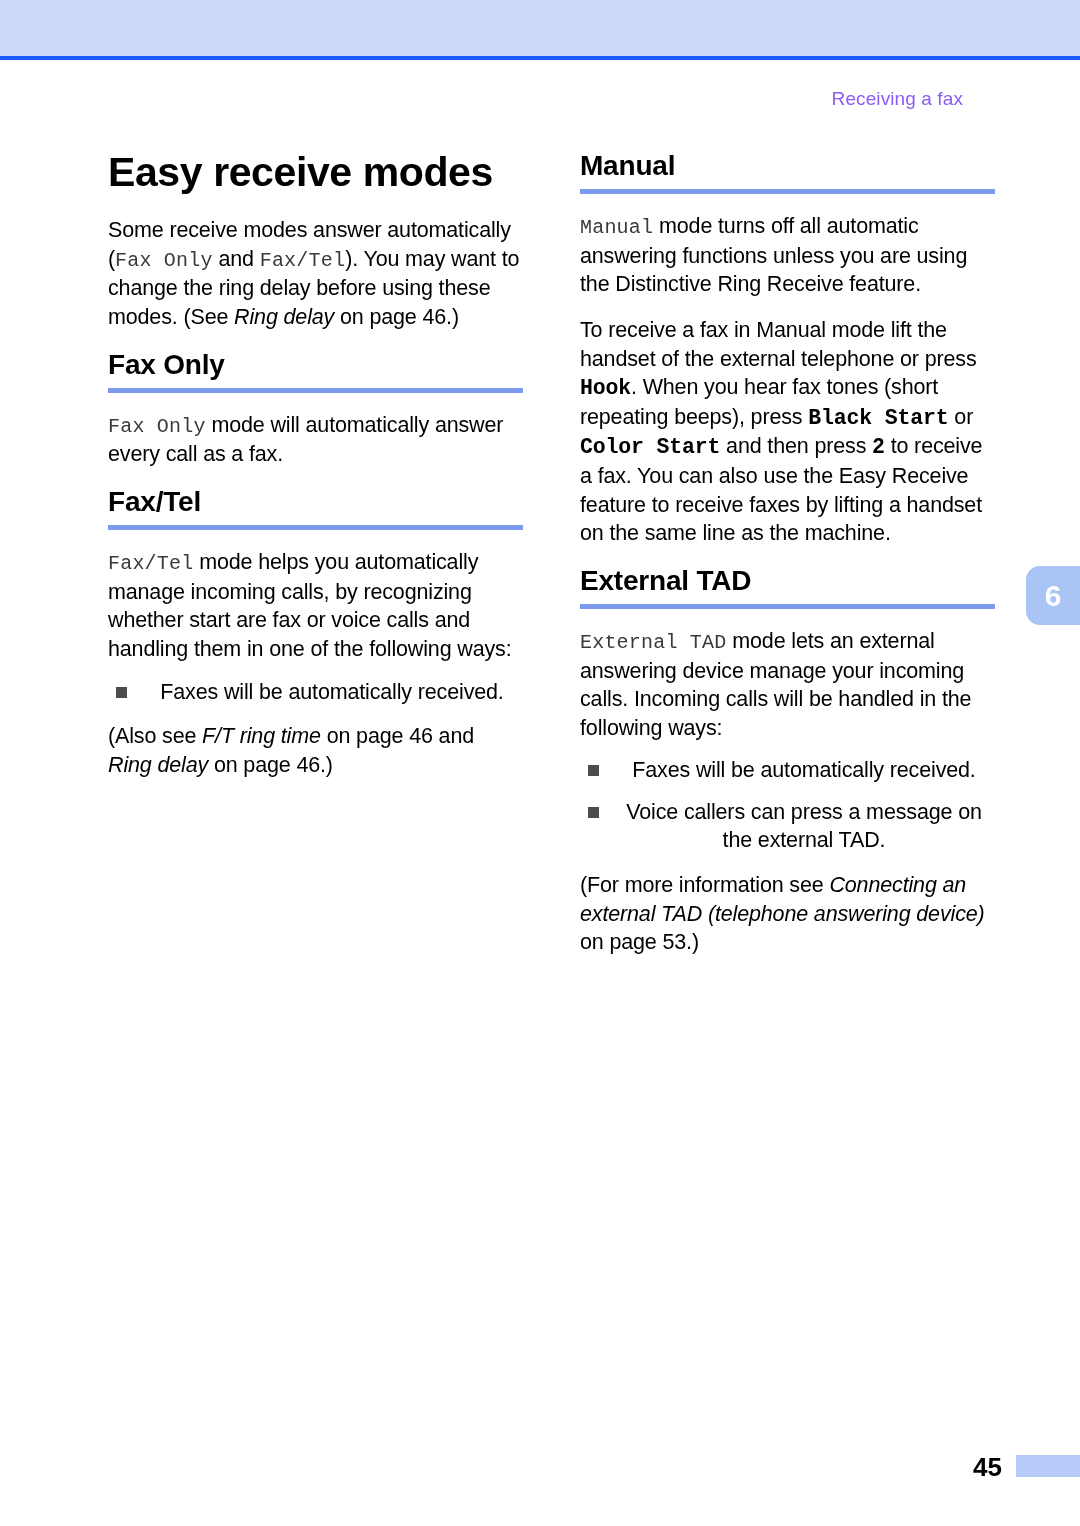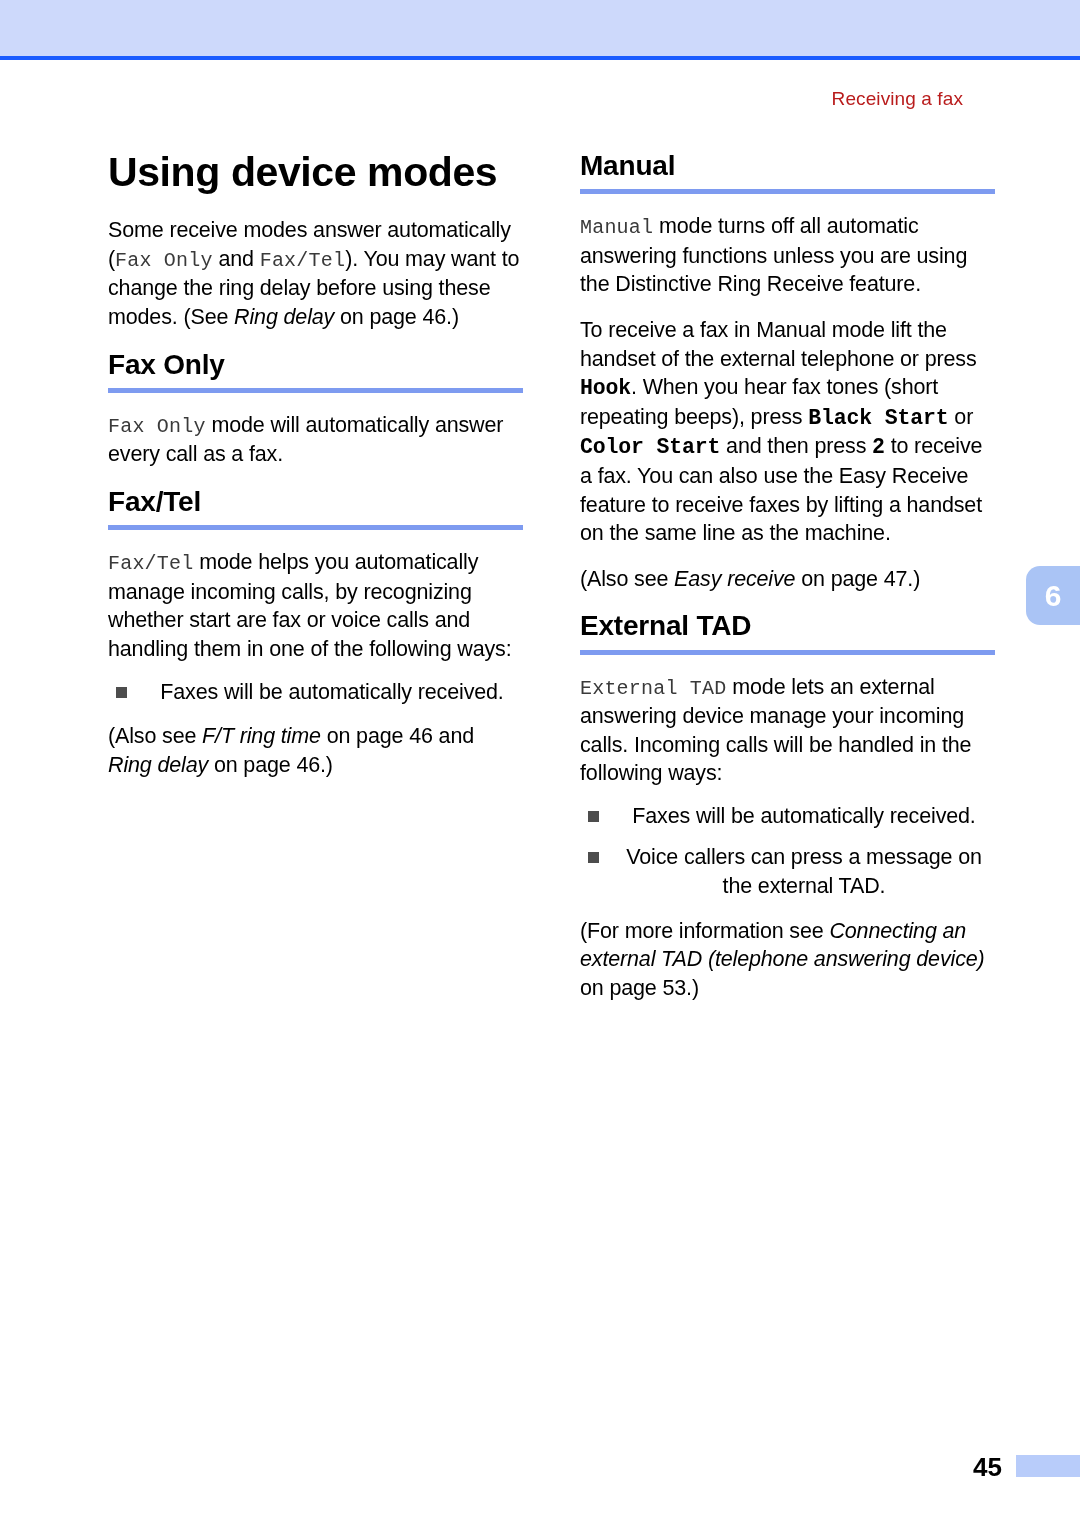--- a/index.html
+++ b/index.html
@@ -31,21 +31,21 @@
     height: 4px;
     background: #1b5cff;
   }
   .running-head {
     position: absolute;
     top: 88px;
     left: 0;
     width: 963px;
     text-align: right;
     font-size: 19px;
-    color: #b91c1c;
+    color: #8b5cf6;
     letter-spacing: 0.1px;
   }
 
   
   .page {
     position: absolute;
     top: 0; left: 0;
     width: 1080px;
     height: 1526px;
   }
@@ -163,21 +163,21 @@
 <body>
 
 <div class="page">
 
   <div class="header-band"></div>
   <div class="header-rule"></div>
   <div class="running-head">Receiving a fax</div>
 
   <div class="col col-left">
 
-    <h1 class="title">Using device modes</h1>
+    <h1 class="title">Easy receive modes</h1>
 
     <p><span>Some receive modes answer automatically (</span><span class="mono">Fax Only</span><span> and </span><span class="mono">Fax/Tel</span><span>). You may want to change the ring delay before using these modes. (See </span><span class="i">Ring delay</span><span> on page 46.)</span></p>
 
     <h2 class="section sec-gap-top">Fax Only</h2>
     <div class="section-rule"></div>
 
     <p><span class="mono">Fax Only</span><span> mode will automatically answer every call as a fax.</span></p>
 
     <h2 class="section sec-gap-top">Fax/Tel</h2>
     <div class="section-rule"></div>
@@ -194,21 +194,20 @@
 
   <div class="col col-right">
 
     <h2 class="section">Manual</h2>
     <div class="section-rule"></div>
 
     <p><span class="mono">Manual</span><span> mode turns off all automatic answering functions unless you are using the Distinctive Ring Receive feature.</span></p>
 
     <p><span>To receive a fax in Manual mode lift the handset of the external telephone or press </span><span class="b">Hook</span><span>. When you hear fax tones (short repeating beeps), press </span><span class="b">Black Start</span><span> or </span><span class="b">Color Start</span><span> and then press </span><span class="b">2</span><span> to receive a fax. You can also use the Easy Receive feature to receive faxes by lifting a handset on the same line as the machine.</span></p>
 
-    <p><span>(Also see </span><span class="i">Easy receive</span><span> on page 47.)</span></p>
 
     <h2 class="section sec-gap-top">External TAD</h2>
     <div class="section-rule"></div>
 
     <p class="tight"><span class="mono">External TAD</span><span> mode lets an external answering device manage your incoming calls. Incoming calls will be handled in the following ways:</span></p>
 
     <ul class="bullets">
       <li><span class="sq"></span><span>Faxes will be automatically received.</span></li>
       <li><span class="sq"></span><span>Voice callers can press a message on the external TAD.</span></li>
     </ul>

